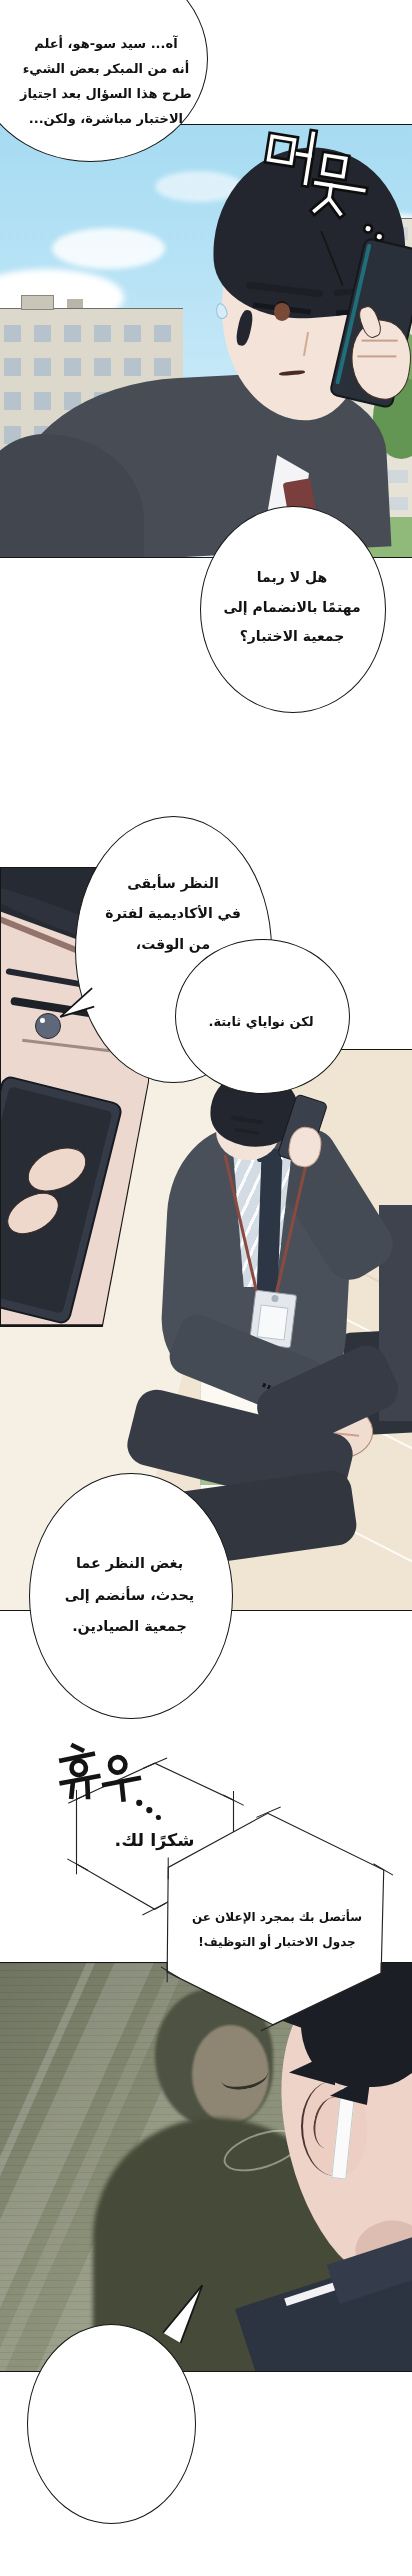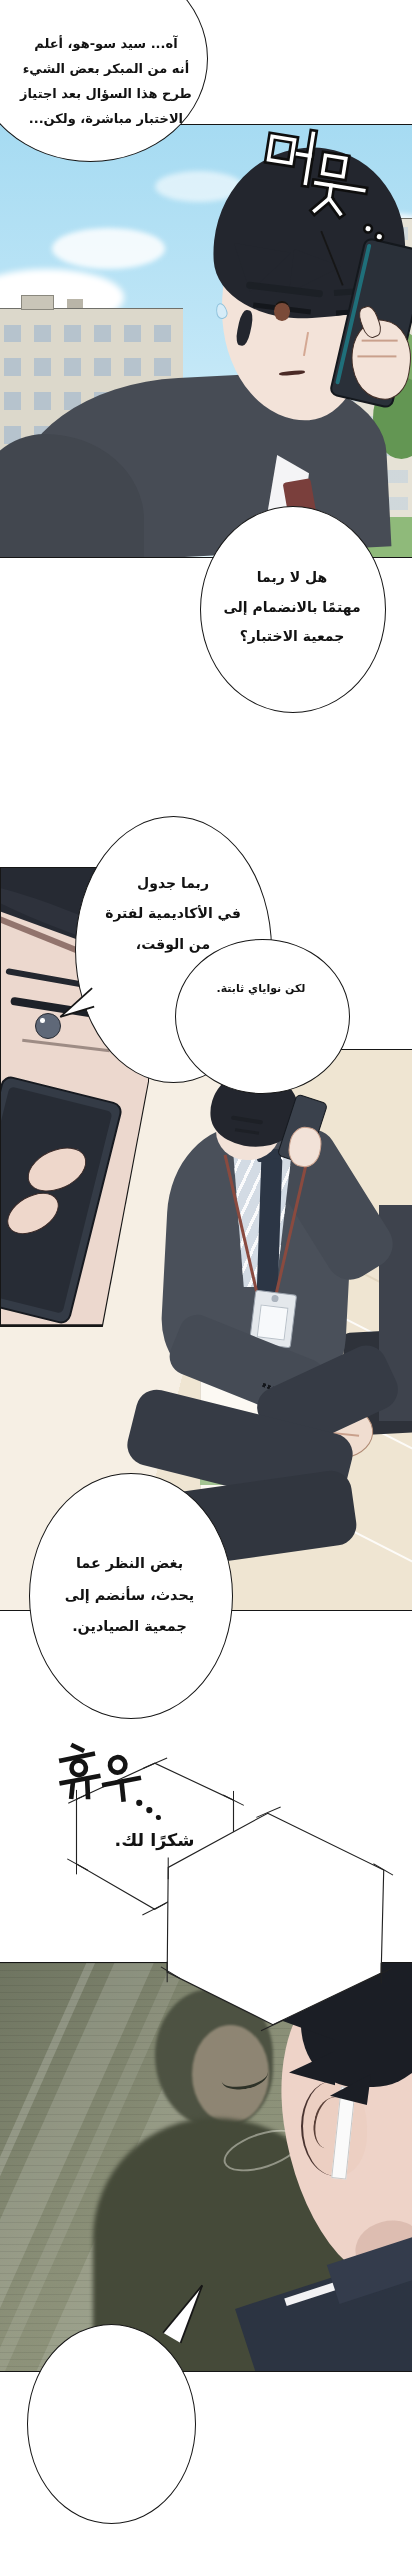--- a/index.html
+++ b/index.html
@@ -142,27 +142,27 @@
     </div>
   </div>
 
   <div class="bubble" style="left:75px;top:816px;width:195px;height:265px;"></div>
   <svg class="tailsvg" style="left:58px;top:985px;width:39px;height:40px;" viewBox="0 0 75 78">
     <polygon points="66,6 4,62 70,42" fill="#fff"></polygon>
     <line x1="66" y1="6" x2="4" y2="62" stroke="#161616" stroke-width="3.5"></line>
     <line x1="4" y1="62" x2="70" y2="42" stroke="#161616" stroke-width="3.5"></line>
   </svg>
   <div class="btxt" style="left:86px;top:839px;width:174px;height:149px;font-size:14px;line-height:2.15;">
-    <div>ربما جدول</div>
+    <div>النظر سأبقى</div>
     <div>في الأكاديمية لفترة</div>
     <div>من الوقت،</div>
   </div>
 
   <div class="bubble" style="left:175px;top:939px;width:173px;height:153px;z-index:31;"></div>
-  <div class="btxt" style="left:181px;top:947px;width:160px;height:82px;font-size:11px;z-index:41;">
+  <div class="btxt" style="left:181px;top:947px;width:160px;height:82px;font-size:13px;z-index:41;justify-content:flex-end;">
     <div>لكن نواياي ثابتة.</div>
   </div>
 
   <div class="panel" style="left:0;top:1049px;width:412px;height:560px;border-top:1.5px solid #161616;border-bottom:1.5px solid #161616;
               background:linear-gradient(105deg,#f6efe4 48%,#efe5d2 48%);">
     <div class="art" style="left:170px;top:216px;width:361px;height:1.5px;background:#e2d6bf;transform:rotate(27deg);"></div>
     <div class="art" style="left:268px;top:289px;width:237px;height:2.1px;background:#fff;opacity:.85;transform:rotate(27deg);"></div>
     <div class="art" style="left:196px;top:361px;width:289px;height:2.1px;background:#fff;opacity:.85;transform:rotate(27deg);"></div>
     <div class="art" style="left:155px;top:453px;width:289px;height:2.1px;background:#fff;opacity:.85;transform:rotate(27deg);"></div>
 
@@ -255,20 +255,24 @@
       <line x1="185" y1="20" x2="232" y2="0"></line>
         <line x1="412" y1="110" x2="450" y2="132"></line>
         <line x1="448" y1="312" x2="406" y2="334"></line>
       <line x1="240" y1="412" x2="194" y2="434"></line>
         <line x1="0" y1="310" x2="36" y2="332"></line>
         <line x1="14" y1="98" x2="14" y2="140"></line>
       <line x1="427" y1="302" x2="427" y2="342"></line>
         <line x1="12" y1="300" x2="12" y2="340"></line>
     </g>
   </svg>
+  <div class="btxt" style="left:170px;top:1899px;width:214px;height:62px;font-size:12px;line-height:2.05;">
+    <div>سأتصل بك بمجرد الإعلان عن</div>
+    <div>جدول الاختبار أو التوظيف!</div>
+  </div>
 
   <div class="panel" style="left:0;top:1962px;width:412px;height:408px;border-top:1.5px solid #161616;border-bottom:1.5px solid #161616;
               background:linear-gradient(135deg,#6e7460 0%,#8b9078 45%,#9aa086 100%);">
     <div class="art" style="left:20.6px;top:-31px;width:36px;height:489px;background:rgba(255,255,255,.14);transform:rotate(24deg);"></div>
     <div class="art" style="left:77px;top:-31px;width:14.4px;height:489px;background:rgba(255,255,255,.10);transform:rotate(24deg);"></div>
     <div class="art" style="left:124px;top:-36px;width:46px;height:505px;background:rgba(255,255,255,.12);transform:rotate(24deg);"></div>
     <div class="art" style="left:-5.2px;top:-26px;width:8.2px;height:464px;background:rgba(255,255,255,.18);transform:rotate(24deg);"></div>
     <div class="art" style="left:0;top:0;right:0;bottom:0;background:repeating-linear-gradient(180deg,rgba(0,0,0,.07) 0 1px,transparent 1px 7.2px);"></div>
 
     <div class="art" style="left:155px;top:26px;width:118px;height:139px;background:#4d5242;border-radius:50% 50% 45% 55%;filter:blur(1.5px);"></div>

